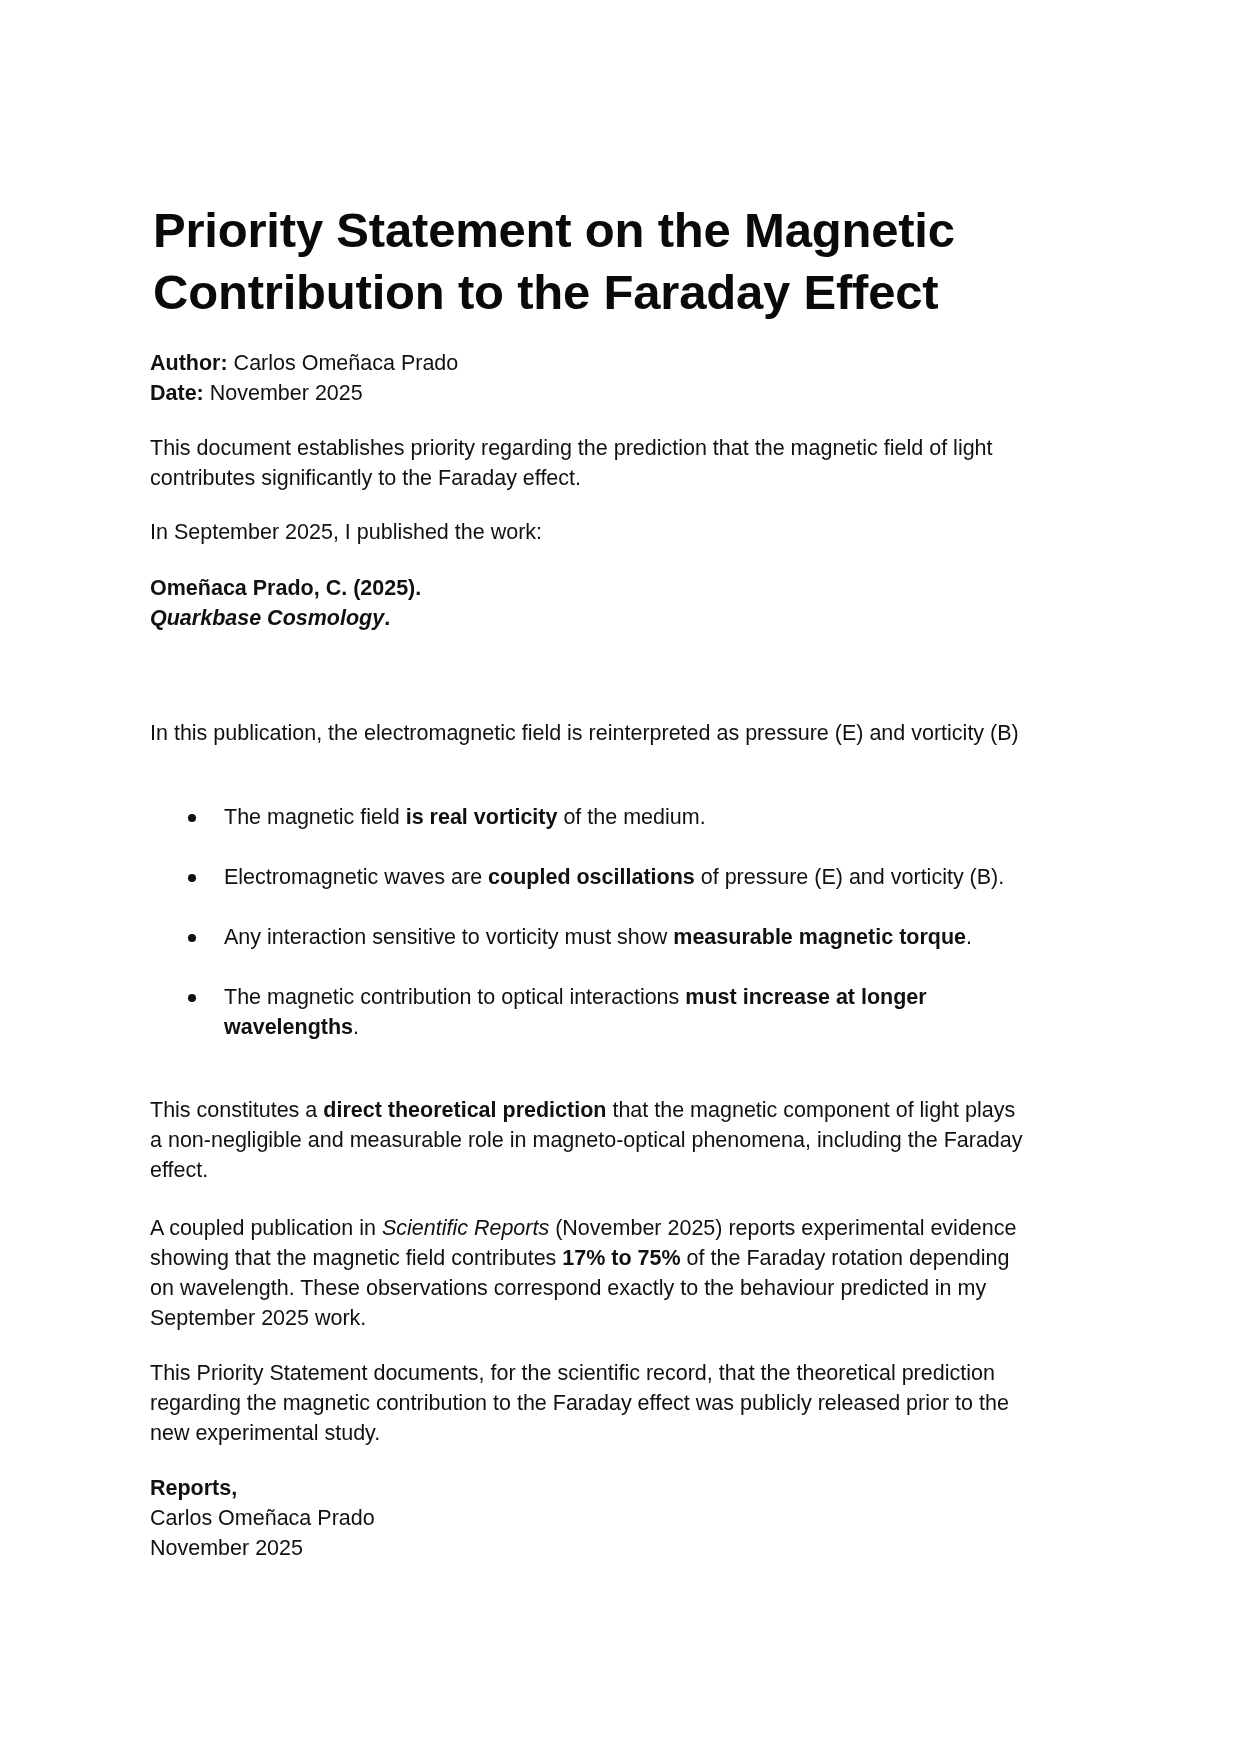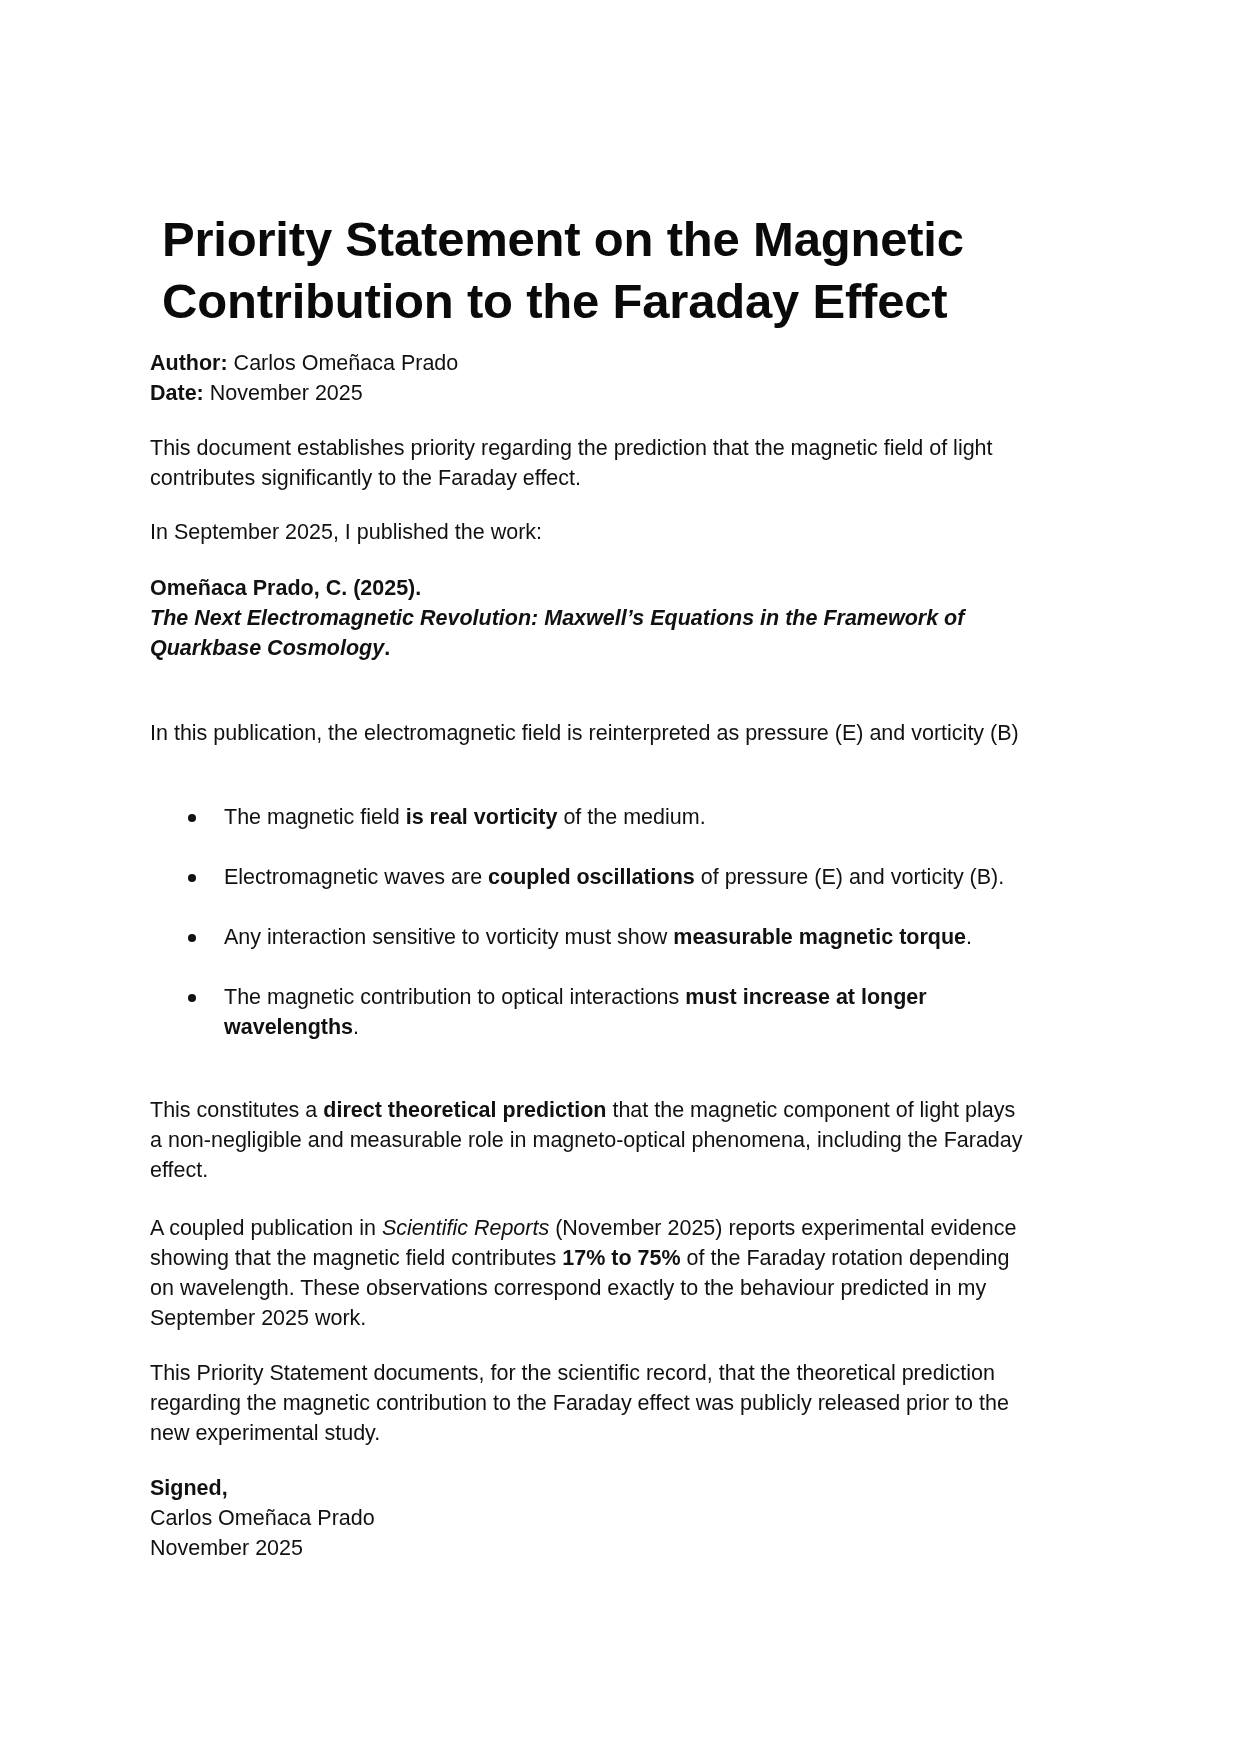--- a/index.html
+++ b/index.html
@@ -2,21 +2,21 @@
 <html><head>
 <meta charset="utf-8">
 <style>
   html, body { margin: 0; padding: 0; background: #ffffff; }
   body {
     width: 1242px; height: 1755px; position: relative; overflow: hidden;
     font-family: "Liberation Sans", sans-serif; color: #111111;
   }
   .page { position: absolute; left: 150px; top: 0; width: 940px; }
   .title {
-    position: absolute; left: 0; top: 196px; margin: 12px;
+    position: absolute; left: 0; top: 196px; margin: 3px;
     font-size: 49px; font-weight: bold; line-height: 62px; letter-spacing: -0.2px;
     color: #0a0a0a; white-space: nowrap;
   }
   .blk { position: absolute; left: 0; width: 940px; font-size: 21.5px; line-height: 30px; white-space: nowrap; }
   .blk p { margin: 0; }
   b, .b { font-weight: bold; }
   i, .i { font-style: italic; }
   ul.bullets { list-style: none; margin: 0; padding: 0; }
   ul.bullets li { position: absolute; left: 0; width: 940px; font-size: 21.5px; line-height: 30px; }
   ul.bullets li .dot { position: absolute; left: 38px; top: 12px; width: 8px; height: 8px; border-radius: 50%; background: #111; }
@@ -41,21 +41,20 @@
     <p>This document establishes priority regarding the prediction that the magnetic field of light</p>
     <p>contributes significantly to the Faraday effect.</p>
   </div>
 
   <div class="blk" style="top:517px;">
     <p>In September 2025, I published the work:</p>
   </div>
 
   <div class="blk" style="top:573px;">
     <p class="b">Omeñaca Prado, C. (2025).</p>
-    <p class="b i">The Next Electromagnetic Revolution: Maxwell’s Equations in the Framework of</p>
     <p><span class="b i">Quarkbase Cosmology</span><span class="b">.</span></p>
   </div>
 
   <div class="blk" style="top:718px;">
     <p>In this publication, the electromagnetic field is reinterpreted as pressure (E) and vorticity (B)</p>
   </div>
 
   <ul class="bullets">
     <li style="top:802px;">
       <span class="dot"></span>
@@ -88,18 +87,18 @@
     <p>September 2025 work.</p>
   </div>
 
   <div class="blk" style="top:1358px;">
     <p>This Priority Statement documents, for the scientific record, that the theoretical prediction</p>
     <p>regarding the magnetic contribution to the Faraday effect was publicly released prior to the</p>
     <p>new experimental study.</p>
   </div>
 
   <div class="blk" style="top:1473px;">
-    <p class="b">Signed,</p>
+    <p class="b">Reports,</p>
     <p>Carlos Omeñaca Prado</p>
     <p>November 2025</p>
   </div>
 
 </div>
 
 </body></html>

